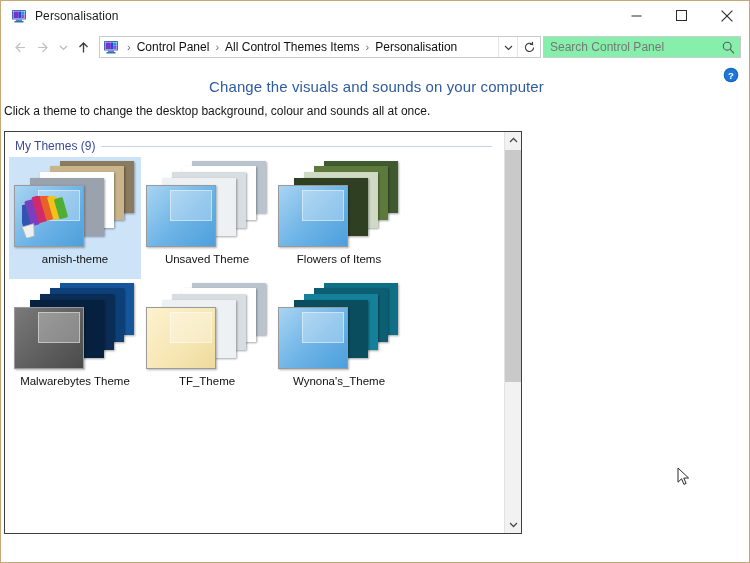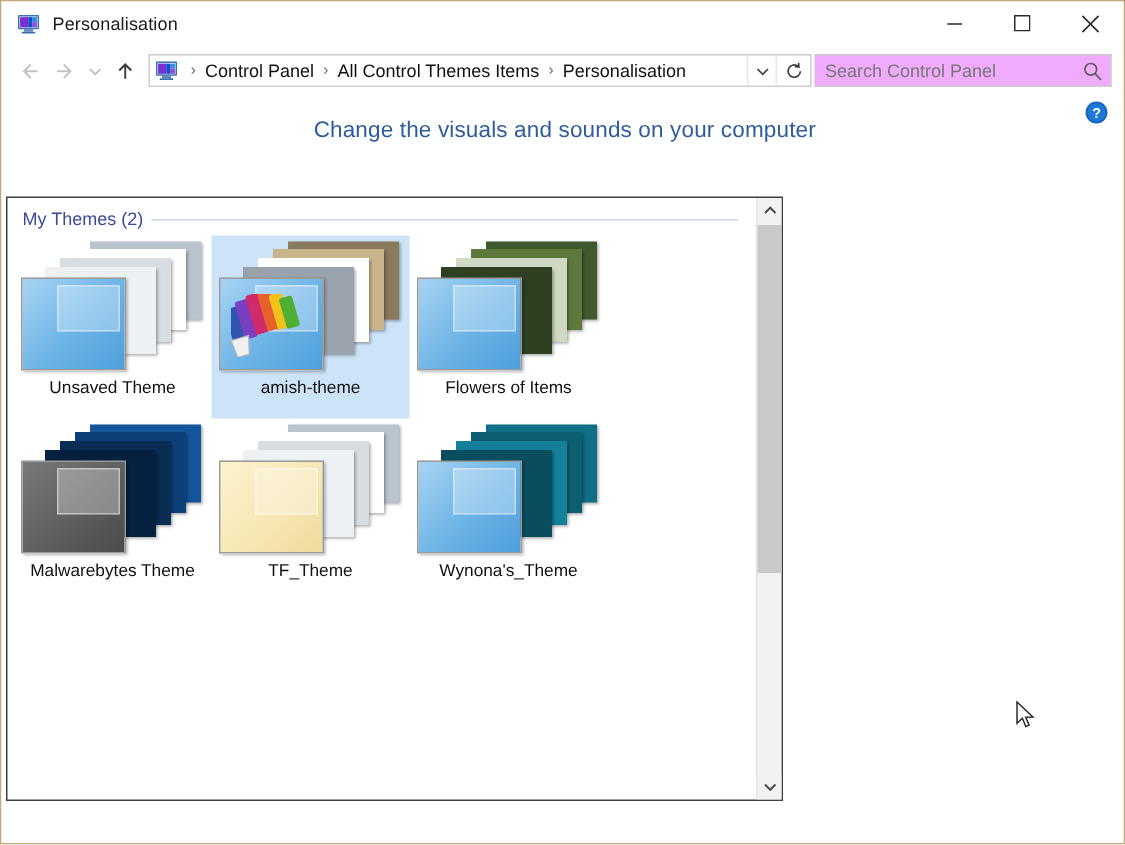--- a/index.html
+++ b/index.html
@@ -127,21 +127,21 @@
     display: flex; align-items: center; justify-content: center;
     color: #3b3b3b; font-size: 12px;
     border-left: 1px solid #e6e6e6;
   }
   #searchbox {
     width: 198px;
     height: 22px;
     margin-left: 2px;
     border: 1px solid #cccccc;
     border-left: none;
-    background: #f0abfc;
+    background: #86efac;
     display: flex;
     align-items: center;
     box-sizing: border-box;
     flex: 0 0 auto;
   }
   #search-input {
     flex: 1 1 auto;
     border: none;
     outline: none;
     font-family: "Liberation Sans", sans-serif;
@@ -456,42 +456,31 @@
 
       <div id="help-btn">
         <svg width="16" height="16" viewBox="0 0 16 16">
           <circle cx="8" cy="8" r="7.3" fill="#1565c0"></circle>
           <circle cx="8" cy="8" r="6.1" fill="#1e78d8"></circle>
           <text x="8" y="11.6" font-family="Liberation Sans, sans-serif" font-size="9.5" font-weight="bold" fill="#ffffff" text-anchor="middle">?</text>
         </svg>
       </div>
 
       <h1 id="page-heading">Change the visuals and sounds on your computer</h1>
+      <div id="page-sub">Click a theme to change the desktop background, colour and sounds all at once.</div>
 
       <div id="themes-panel">
 
         <div id="themes-scroll">
           <div id="group-header">
-            <span id="group-label">My Themes (2)</span>
+            <span id="group-label">My Themes (9)</span>
             <div id="group-rule"></div>
           </div>
 
           <div id="theme-grid">
-              <div class="theme-cell">
-                <div class="thumb">
-                  <div class="stack s1" style="background: rgb(185, 196, 207);"></div>
-                  <div class="stack s2" style="background: rgb(255, 255, 255);"></div>
-                  <div class="stack s3" style="background: rgb(216, 221, 226);"></div>
-                  <div class="stack s4" style="background: rgb(238, 241, 244);"></div>
-                  <div class="winprev blue">
-                    <div class="winprev-inner"></div>
-                  </div>
-                </div>
-                <div class="theme-label">Unsaved Theme</div>
-              </div>
               <div class="theme-cell selected">
                 <div class="thumb">
                   <div class="stack s1" style="background: rgb(138, 122, 94);"></div>
                   <div class="stack s2" style="background: rgb(201, 180, 140);"></div>
                   <div class="stack s3" style="background: rgb(255, 255, 255);"></div>
                   <div class="stack s4" style="background: rgb(154, 162, 173);"></div>
                   <div class="winprev blue">
                     <div class="winprev-inner"></div>
                     <div class="palette">
 <svg width="52" height="42" viewBox="0 0 52 42">
@@ -501,20 +490,32 @@
     <rect x="19" y="2" width="9" height="27" rx="1.5" fill="#d02a6a"></rect>
     <rect x="27" y="3" width="9" height="26" rx="1.5" fill="#e8602a"></rect>
     <rect x="34" y="6" width="9" height="24" rx="1.5" fill="#f2c21a"></rect>
     <rect x="40" y="10" width="9" height="21" rx="1.5" fill="#4fae34"></rect>
     <path d="M2 28 L14 28 L11 40 L3 40 Z" fill="#f0f0f0" stroke="#b8b8b8" stroke-width="0.8"></path>
   </g>
 </svg></div>
                   </div>
                 </div>
                 <div class="theme-label">amish-theme</div>
+              </div>
+              <div class="theme-cell">
+                <div class="thumb">
+                  <div class="stack s1" style="background: rgb(185, 196, 207);"></div>
+                  <div class="stack s2" style="background: rgb(255, 255, 255);"></div>
+                  <div class="stack s3" style="background: rgb(216, 221, 226);"></div>
+                  <div class="stack s4" style="background: rgb(238, 241, 244);"></div>
+                  <div class="winprev blue">
+                    <div class="winprev-inner"></div>
+                  </div>
+                </div>
+                <div class="theme-label">Unsaved Theme</div>
               </div>
               <div class="theme-cell">
                 <div class="thumb">
                   <div class="stack s1" style="background: rgb(63, 90, 46);"></div>
                   <div class="stack s2" style="background: rgb(93, 122, 60);"></div>
                   <div class="stack s3" style="background: rgb(207, 217, 196);"></div>
                   <div class="stack s4" style="background: rgb(46, 63, 34);"></div>
                   <div class="winprev blue">
                     <div class="winprev-inner"></div>
                   </div>

